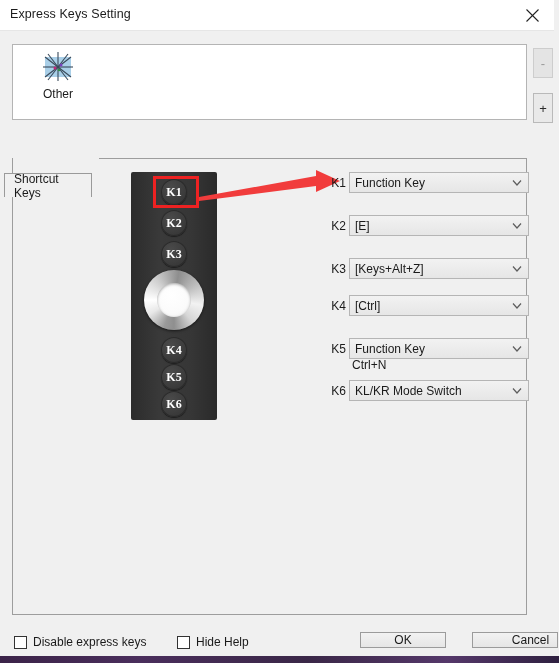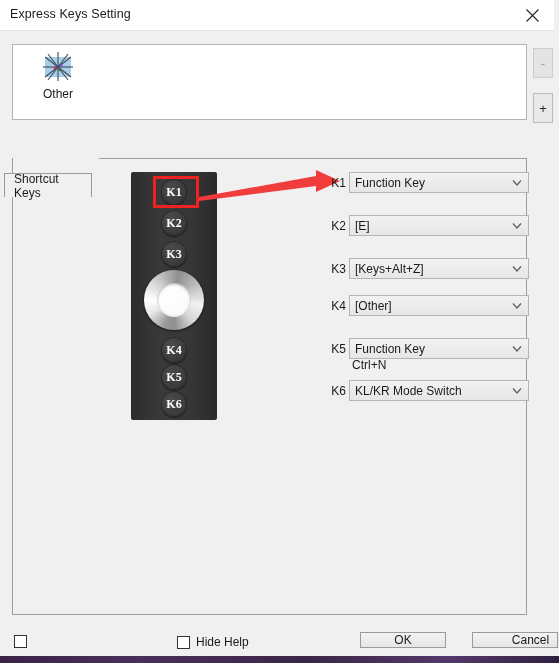--- a/index.html
+++ b/index.html
@@ -396,21 +396,21 @@
       <span class="combo-text">[Keys+Alt+Z]</span>
       <svg class="combo-arrow" viewBox="0 0 10 8">
         <polyline points="1,1.5 5,6 9,1.5" fill="none" stroke="#5d5d5d" stroke-width="1.2"></polyline>
       </svg>
     </div>
   </div>
 
   <div class="keyrow">
     <div class="keylabel" style="left:324px; top:296px;">K4</div>
     <div class="combo" style="top:295px;">
-      <span class="combo-text">[Other]</span>
+      <span class="combo-text">[Ctrl]</span>
       <svg class="combo-arrow" viewBox="0 0 10 8">
         <polyline points="1,1.5 5,6 9,1.5" fill="none" stroke="#5d5d5d" stroke-width="1.2"></polyline>
       </svg>
     </div>
   </div>
 
   <div class="keyrow">
     <div class="keylabel" style="left:324px; top:339px;">K5</div>
     <div class="combo" style="top:338px;">
       <span class="combo-text">Function Key</span>
@@ -427,20 +427,21 @@
       <span class="combo-text">KL/KR Mode Switch</span>
       <svg class="combo-arrow" viewBox="0 0 10 8">
         <polyline points="1,1.5 5,6 9,1.5" fill="none" stroke="#5d5d5d" stroke-width="1.2"></polyline>
       </svg>
     </div>
   </div>
 
 
   <div id="chk-disable" class="checkbox-wrap">
     <span class="checkbox-box"></span>
+    <span class="checkbox-label">Disable express keys</span>
   </div>
 
   <div id="chk-hidehelp" class="checkbox-wrap">
     <span class="checkbox-box"></span>
     <span class="checkbox-label">Hide Help</span>
   </div>
 
   <div id="ok-button">OK</div>
   <div id="cancel-button">Cancel</div>
 </div>

